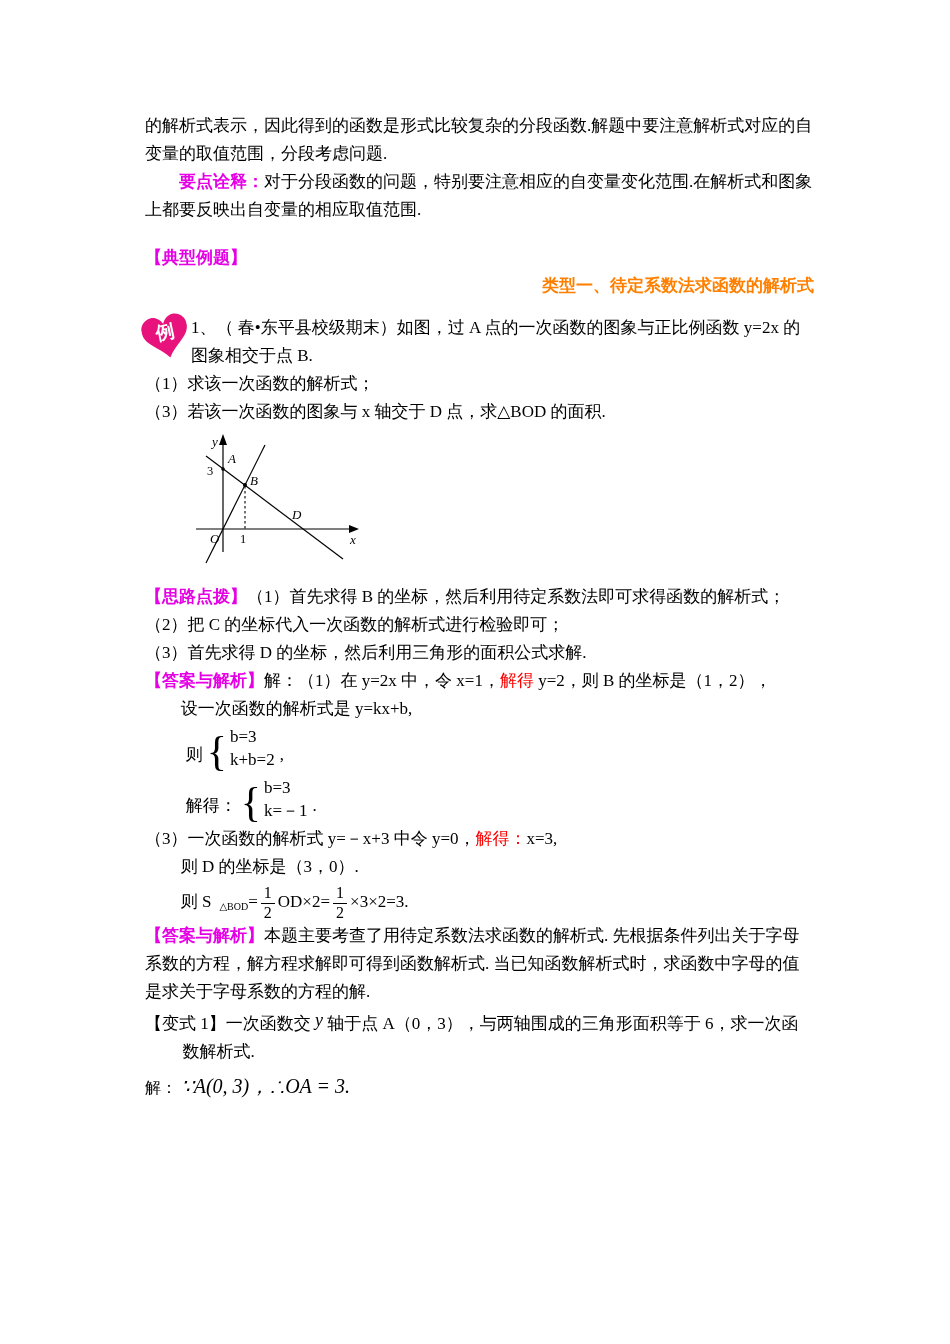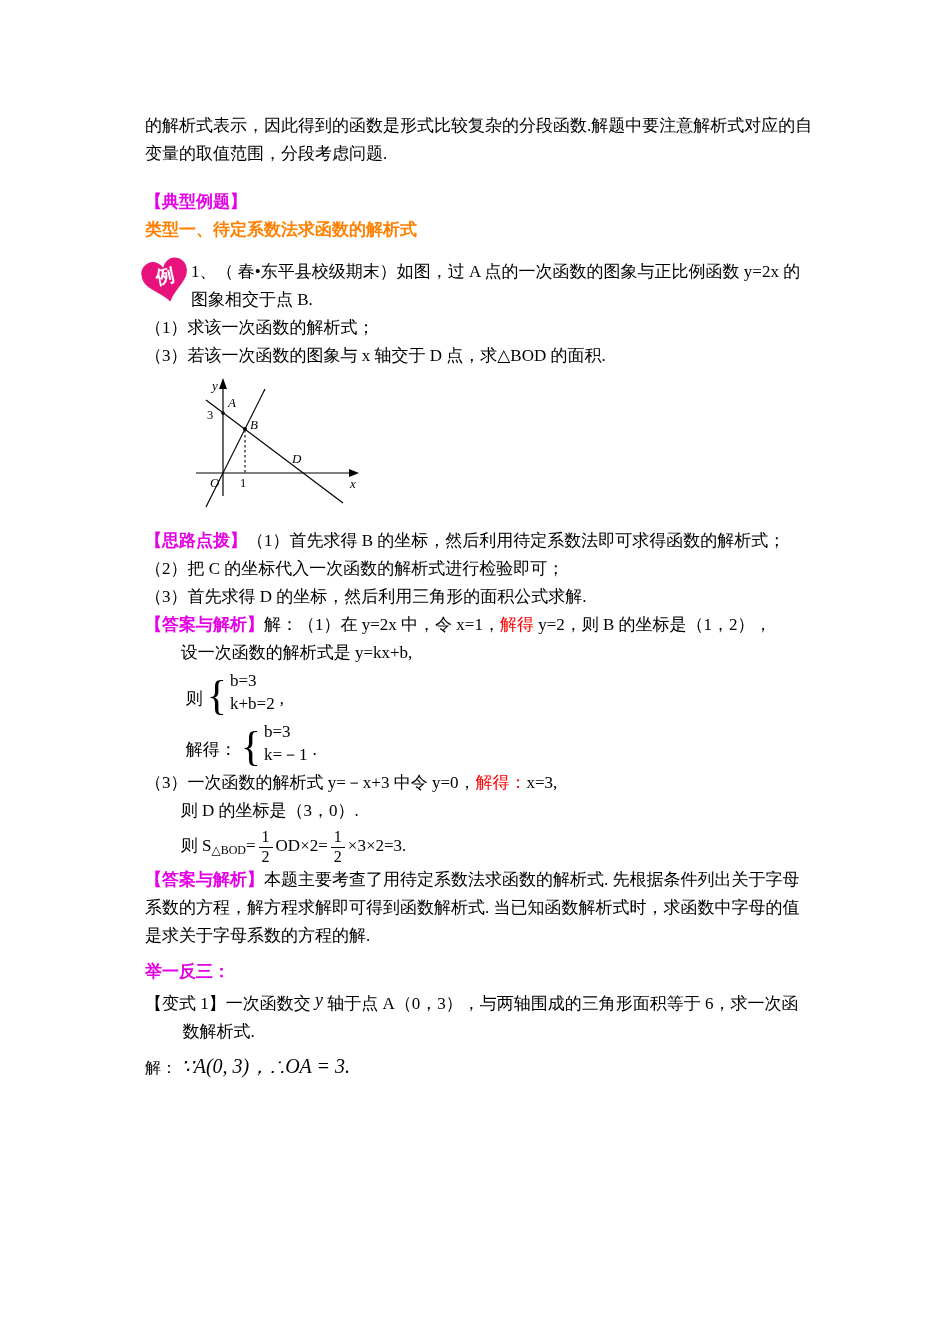--- a/index.html
+++ b/index.html
@@ -5,21 +5,21 @@
   * { margin:0; padding:0; box-sizing:border-box; }
   html,body { background:#ffffff; }
   body {
     width:950px; height:1344px; overflow:hidden;
     font-family:"Liberation Serif", "DejaVu Serif", serif;
     font-size:17px; line-height:28px; color:#000;
   }
   .page { padding:112px 136px 0 145px; }
   p { margin:0; }
   .magenta { color:#e600e6; font-weight:bold; }
-  .orange  { color:#ff8000; font-weight:bold; }
+  .orange  { color:#ff8000; font-weight:bold;text-align:right; }
   .red     { color:#fe0000; }
   .indent2 { text-indent:2em; }
   .ml2 { margin-left:2.1em; }
   .ml05 { margin-left:0; }
   .hang { padding-left:2.2em; text-indent:-2.2em; }
   .sec-title { margin-top:20px; }
   .vspace { margin-top:8px; }
 
   
   .example-block { margin-top:14px; }
@@ -37,35 +37,36 @@
   .eqsys .brace { font-family:"Liberation Serif", serif; font-size:42px; line-height:46px; font-weight:400; }
   .eqsys .sys-col { display:flex; flex-direction:column; line-height:23px; padding:0 2px 3px 3px; }
   .eqsys .sys-tail { padding-bottom:5px; margin-left:3px; }
   .gap-top { margin-top:32px; }
 
   
   .frac-line { margin-top:4px; }
   .frac { display:inline-block; vertical-align:middle; text-align:center; line-height:1.05; margin:0 3px; font-size:16px; }
   .frac .num { display:block; border-bottom:1.4px solid #000; padding:0 3px 1px; }
   .frac .den { display:block; padding-top:1px; }
-  .subsm { font-size:12px; vertical-align:-3px; letter-spacing:0; }
+  .subsm { font-size:10px; vertical-align:-3px; letter-spacing:0;margin-left:8px; }
 
   
   .mathvar { font-family:"Liberation Serif", serif; font-style:italic; font-size:18px; vertical-align:3px; }
   .math-serif { font-family:"Liberation Serif", serif; font-style:italic; font-size:20px; margin-left:4px; }
   .sol-label { font-size:16px; }
   .variation-solution { margin-top:6px; }
 </style>
 </head>
 <body>
 
 <div class="page">
 
   <p>的解析式表示，因此得到的函数是形式比较复杂的分段函数.解题中要注意解析式对应的自变量的取值范围，分段考虑问题.</p>
 
+  <p class="indent2"><span class="magenta">要点诠释：</span><span>对于分段函数的问题，特别要注意相应的自变量变化范围.在解析式和图象上都要反映出自变量的相应取值范围.</span></p>
 
   <p class="magenta sec-title">【典型例题】</p>
 
   <p class="orange">类型一、待定系数法求函数的解析式</p>
 
   <div class="example-block">
     <span class="heart">
       <svg width="46" height="46" viewBox="0 0 32 30">
         <path d="M23.6,0c-3.4,0-6.3,2.7-7.6,5.6C14.7,2.7,11.8,0,8.4,0C3.8,0,0,3.8,0,8.4c0,9.4,9.5,11.9,16,21.2c6.1-9.3,16-12.1,16-21.2C32,3.8,28.2,0,23.6,0z" fill="#e8127c"></path>
         <text x="16" y="16" text-anchor="middle" fill="#ffffff" font-size="13" font-weight="bold">例</text>
@@ -132,20 +133,19 @@
     <span class="sys-tail">.</span>
   </div>
 
   <p class="ml05"><span>（3）一次函数的解析式 y=－x+3 中令 y=0，</span><span class="red">解得：</span><span>x=3,</span></p>
   <p class="ml2">则 D 的坐标是（3，0）.</p>
 
   <p class="ml2 frac-line"><span>则 S</span><sub class="subsm">△BOD</sub><span>=</span><span class="frac"><span class="num">1</span><span class="den">2</span></span><span>OD×2=</span><span class="frac"><span class="num">1</span><span class="den">2</span></span><span>×3×2=3.</span></p>
 
   <p><span class="magenta">【答案与解析】</span><span>本题主要考查了用待定系数法求函数的解析式. 先根据条件列出关于字母系数的方程，解方程求解即可得到函数解析式. 当已知函数解析式时，求函数中字母的值是求关于字母系数的方程的解.</span></p>
 
-  <p class="magenta vspace">举一反三：</p>
 
   <p class="hang"><span>【变式 1】一次函数交</span> <span class="mathvar">y</span> <span>轴于点 A（0，3），与两轴围成的三角形面积等于 6，求一次函数解析式.</span></p>
 
 
   <p class="variation-solution"><span class="sol-label">解：</span><span class="math-serif">∵A(0, 3)，∴OA = 3.</span></p>
 
 </div>
 
 </body></html>

